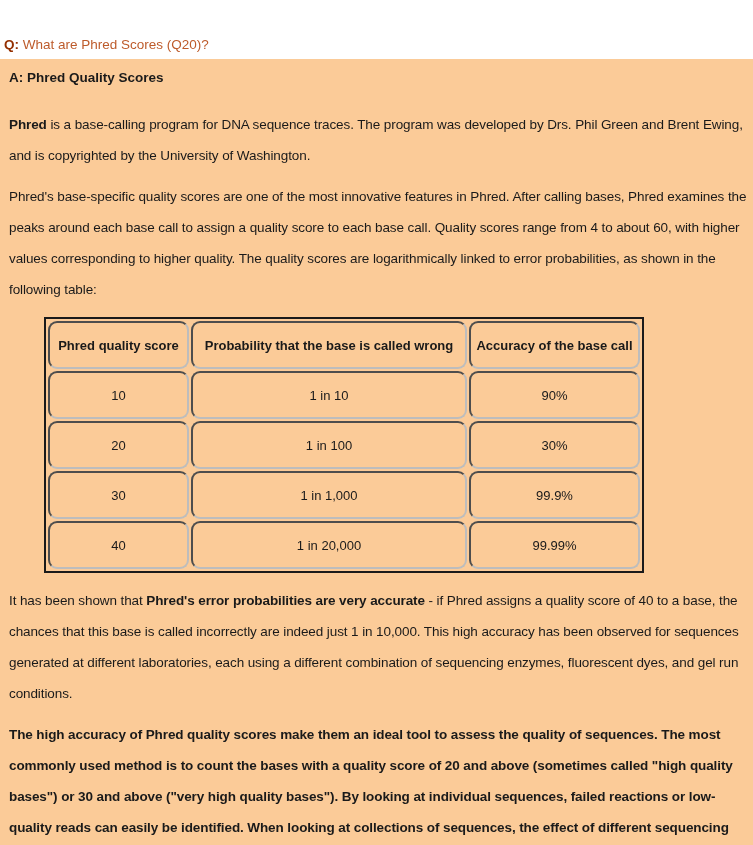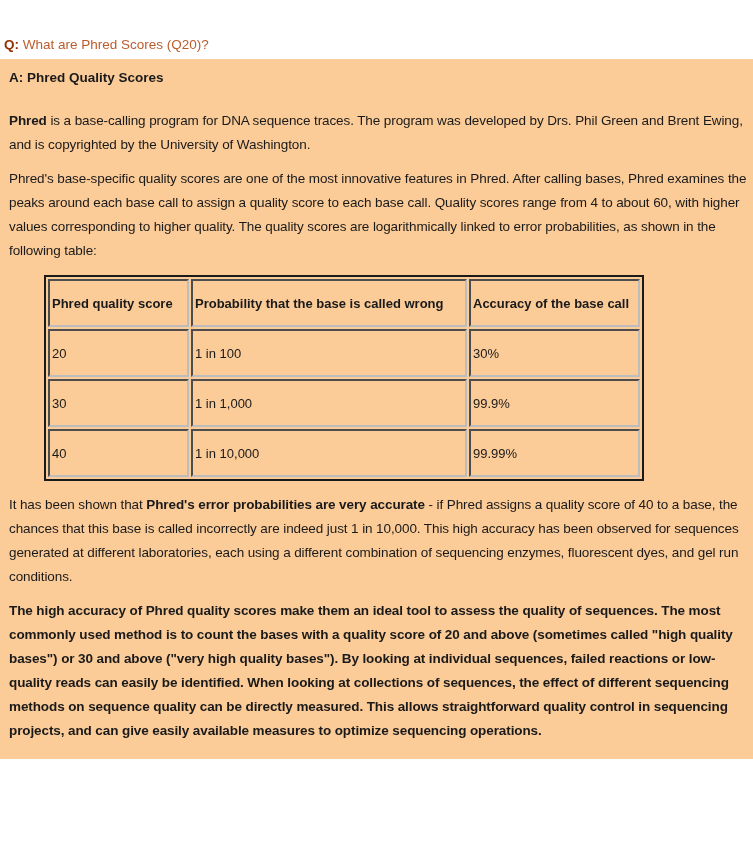--- a/index.html
+++ b/index.html
@@ -22,36 +22,37 @@
   .q-text{color:var(--question);}
   .content{
     background:var(--peach);
     padding:10px 5px 16px 9px;
     margin-bottom:6px;
   }
   .answer-heading{
     font-weight:bold; margin:0 0 22px 0; line-height:18px; font-size:13.5px;
   }
   .content p{
-    margin:0 0 10px 0; line-height:24px; letter-spacing:-0.1px;
+    margin:0 0 10px 0; line-height:31px; letter-spacing:-0.1px;
   }
   .content p:last-child{margin-bottom:0;font-weight:bold;}
   table.score-table{
     border-collapse:separate; border-spacing:2px;
     border:2px solid var(--tableouter);
     margin:12px 0 12px 35px;
     background:var(--peach);
     font-size:13px;
   }
   .score-table th,.score-table td{
     border-style:solid; border-width:2px;
     border-color:var(--celldark) var(--celllight) var(--celllight) var(--celldark);
-    text-align:left; vertical-align:middle;
+    text-align:center; vertical-align:middle;
     padding:1px 2px; height:42px;
     font-weight:normal;
+    border-radius:9px;
   }
   .score-table th{font-weight:bold;}
   .col-score{width:133px;}
   .col-prob{width:268px;}
   .col-acc{width:163px;}
 </style>
 </head>
 <body>
 
 <div class="question-bar">
@@ -69,32 +70,37 @@
   <table class="score-table">
     <thead>
       <tr>
         <th class="col-score">Phred quality score</th>
         <th class="col-prob">Probability that the base is called wrong</th>
         <th class="col-acc">Accuracy of the base call</th>
       </tr>
     </thead>
     <tbody>
       <tr>
+        <td>10</td>
+        <td>1 in 10</td>
+        <td>90%</td>
+      </tr>
+      <tr>
         <td>20</td>
         <td>1 in 100</td>
         <td>30%</td>
       </tr>
       <tr>
         <td>30</td>
         <td>1 in 1,000</td>
         <td>99.9%</td>
       </tr>
       <tr>
         <td>40</td>
-        <td>1 in 10,000</td>
+        <td>1 in 20,000</td>
         <td>99.99%</td>
       </tr>
     </tbody>
   </table>
 
   <p><span>It has been shown that </span><b>Phred's error probabilities are very accurate</b><span> - if Phred assigns a quality score of 40 to a base, the chances that this base is called incorrectly are indeed just 1 in 10,000. This high accuracy has been observed for sequences generated at different laboratories, each using a different combination of sequencing enzymes, fluorescent dyes, and gel run conditions.</span></p>
 
   <p><span>The high accuracy of Phred quality scores make them an </span><b>ideal tool to assess the quality of sequences</b><span>. The most commonly used method is to count the bases with a quality score of 20 and above (sometimes called "high quality bases") or 30 and above ("very high quality bases"). By looking at individual sequences, failed reactions or low-quality reads can easily be identified. When looking at collections of sequences, the effect of different sequencing methods on sequence quality can be directly measured. This allows straightforward quality control in sequencing projects, and can give easily available measures to optimize sequencing operations.</span></p>
 </div>
 

